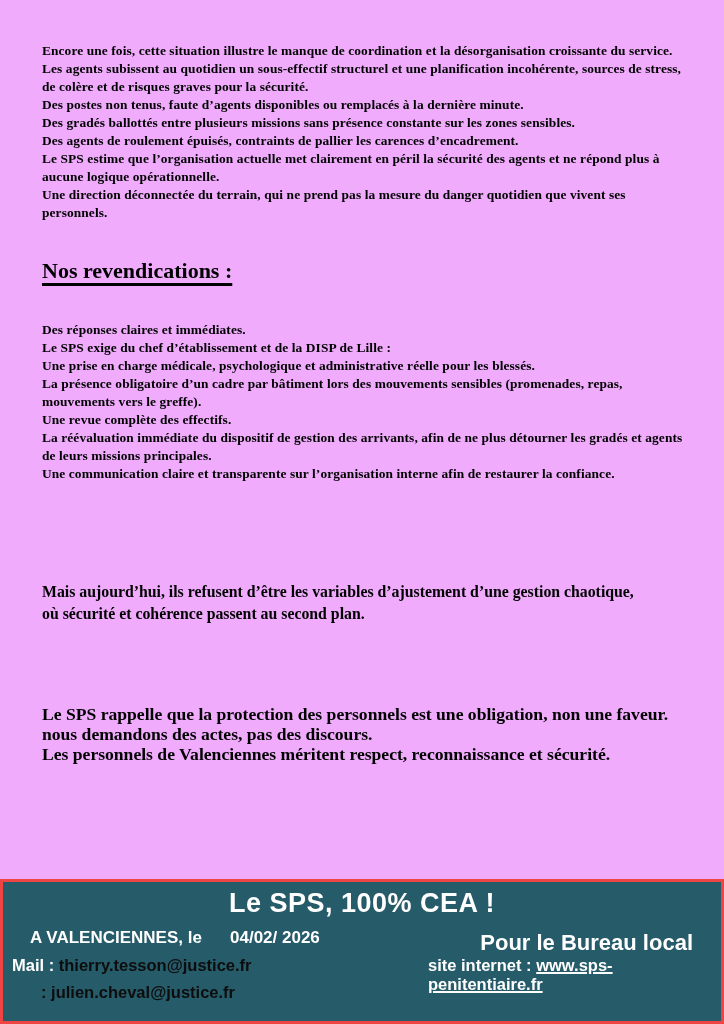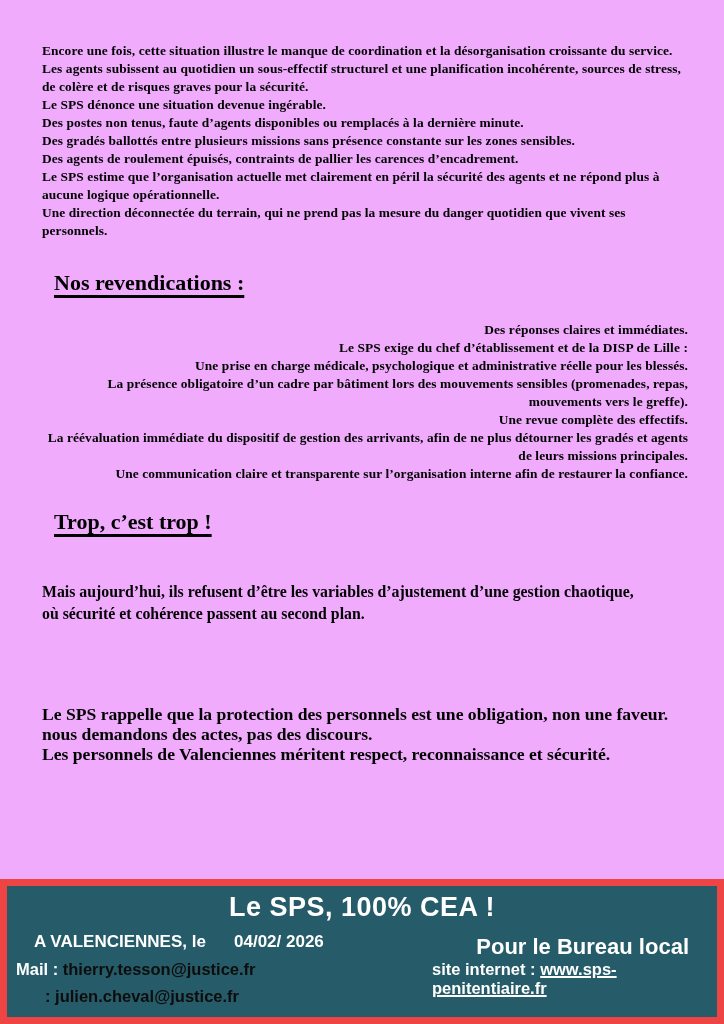--- a/index.html
+++ b/index.html
@@ -27,58 +27,58 @@
   .textblock p {
     margin: 0;
     padding: 0;
   }
   .intro, .demands {
     font-size: 13.4px;
     line-height: 18px;
     letter-spacing: 0.1px;
   }
   .intro   { top: 42px; }
-  .demands { top: 321px; text-align: right; }
+  .demands { top: 321px; }
   .appeal {
     top: 581px;
     width: 600px;
     font-size: 15.8px;
     line-height: 22px;
   }
   .conclusion {
     top: 704px;
     width: 648px;
     font-size: 17.6px;
     line-height: 20px;
   }
   .section-heading {
     position: absolute;
     left: 42px;
-    margin: 12px;
+    margin: 0;
     font-family: "Liberation Serif", serif;
     font-weight: bold;
     font-size: 22px;
     color: #000000;
     text-decoration: underline;
     text-decoration-thickness: 2.5px;
     text-underline-offset: 5px;
   }
   .heading-revendications { top: 258px; }
   .heading-trop          { top: 497px; }
 
   
   .footer {
     position: absolute;
     left: 0;
     top: 879px;
     width: 724px;
     height: 145px;
     box-sizing: border-box;
     background: #265b6a;
-    border: 7px solid #ef4444;
+    border: 3px solid #ef4444;
     font-family: "Liberation Sans", sans-serif;
     font-weight: bold;
   }
   .footer-slogan {
     position: absolute;
     left: 0;
     top: 6px;
     width: 100%;
     text-align: center;
     font-size: 27px;
@@ -135,41 +135,39 @@
     cursor: pointer;
   }
 </style>
 </head>
 <body>
 
 <div class="page">
 
   <div class="textblock intro">
     <p>Encore une fois, cette situation illustre le manque de coordination et la désorganisation croissante du service. Les agents subissent au quotidien un sous-effectif structurel et une planification incohérente, sources de stress, de colère et de risques graves pour la sécurité.</p>
-    <p>Le SPS dénonce une situation devenue ingérable.</p>
     <p>Des postes non tenus, faute d’agents disponibles ou remplacés à la dernière minute.</p>
     <p>Des gradés ballottés entre plusieurs missions sans présence constante sur les zones sensibles.</p>
     <p>Des agents de roulement épuisés, contraints de pallier les carences d’encadrement.</p>
     <p>Le SPS estime que l’organisation actuelle met clairement en péril la sécurité des agents et ne répond plus à aucune logique opérationnelle.</p>
     <p>Une direction déconnectée du terrain, qui ne prend pas la mesure du danger quotidien que vivent ses personnels.</p>
   </div>
 
   <h2 class="section-heading heading-revendications">Nos revendications :</h2>
 
   <div class="textblock demands">
     <p>Des réponses claires et immédiates.</p>
     <p>Le SPS exige du chef d’établissement et de la DISP de Lille :</p>
     <p>Une prise en charge médicale, psychologique et administrative réelle pour les blessés.</p>
     <p>La présence obligatoire d’un cadre par bâtiment lors des mouvements sensibles (promenades, repas, mouvements vers le greffe).</p>
     <p>Une revue complète des effectifs.</p>
     <p>La réévaluation immédiate du dispositif de gestion des arrivants, afin de ne plus détourner les gradés et agents de leurs missions principales.</p>
     <p>Une communication claire et transparente sur l’organisation interne afin de restaurer la confiance.</p>
   </div>
 
-  <h2 class="section-heading heading-trop">Trop, c’est trop !</h2>
 
   <div class="textblock appeal">
     <p>Mais aujourd’hui, ils refusent d’être les variables d’ajustement d’une gestion chaotique, où sécurité et cohérence passent au second plan.</p>
   </div>
 
   <div class="textblock conclusion">
     <p>Le SPS rappelle que la protection des personnels est une obligation, non une faveur. nous demandons des actes, pas des discours.</p>
     <p>Les personnels de Valenciennes méritent respect, reconnaissance et sécurité.</p>
   </div>
 

